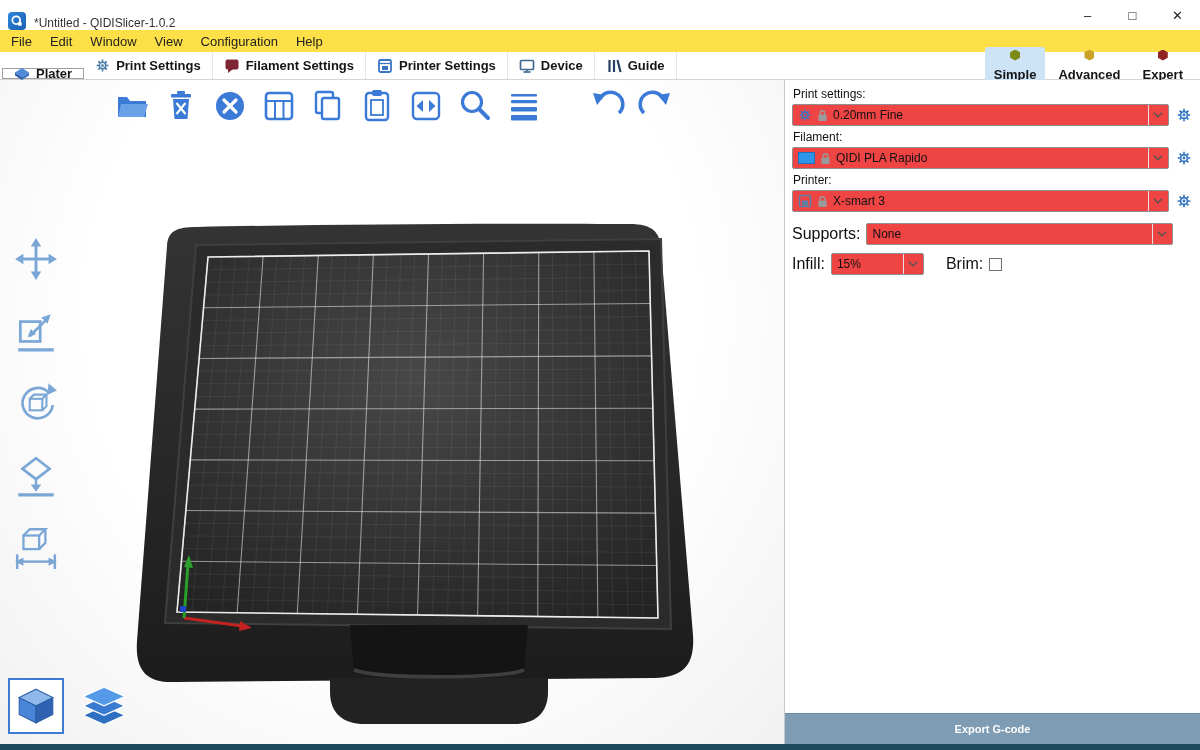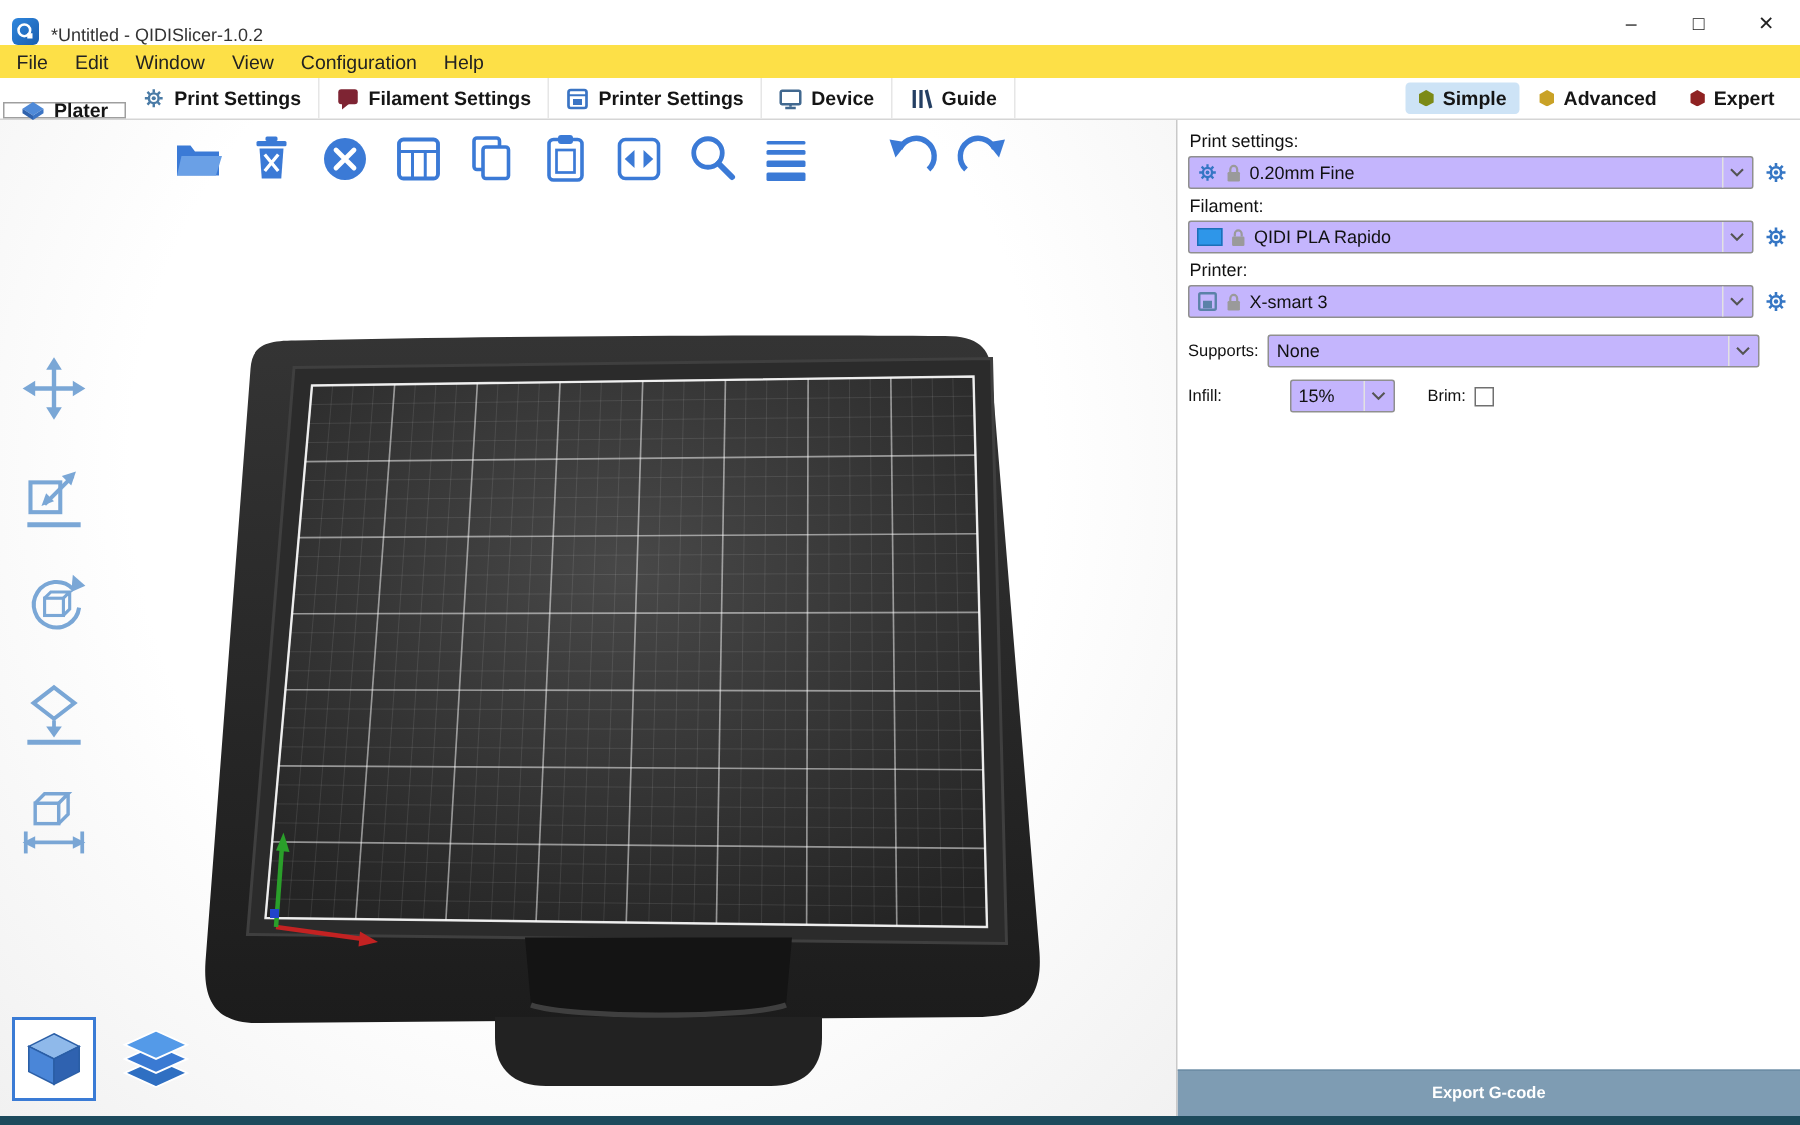--- a/index.html
+++ b/index.html
@@ -18,21 +18,21 @@
 
   
   .menubar { height:22px; display:flex; align-items:center; padding-left:2px; flex:none; background:#fde047; }
   .menu-item { padding:0 9px; font-size:13px; color:#222; }
 
   
   .tabbar { height:28px; display:flex; align-items:stretch; border-bottom:1px solid #d5d5d5; padding:0 2px; flex:none; background:#fff; }
   .tab { display:flex; align-items:center; gap:6px; padding:0 11px; font-size:13px; font-weight:bold; color:#151515; border-right:1px solid #e6e6e6; }
   .tab.active { border:1px solid #9f9f9f; background:#fff;margin-top:16px; }
   .modes { margin-left:auto; display:flex; align-items:center; gap:4px; padding-right:6px; }
-  .mode { display:flex; align-items:center; gap:6px; padding:3px 9px; font-size:13px; font-weight:bold; color:#151515; border-radius:3px; }
+  .mode { display:flex; align-items:center; gap:6px; padding:3px 9px; font-size:13px; font-weight:bold; color:#151515; border-radius:3px;flex-direction:column; }
   .mode.active { background:#cde3f6; }
   .hex { width:10px; height:11px; display:inline-block;
          clip-path:polygon(50% 0,100% 25%,100% 75%,50% 100%,0 75%,0 25%); }
 
   
   .main { display:flex; height:664px; flex:none; }
   .viewport { width:785px; position:relative; border-right:1px solid #c9c9c9;
               background:radial-gradient(ellipse at 50% 35%, #ffffff 55%, #f1f1f1 100%); overflow:hidden; }
   .bed-svg { position:absolute; left:0; top:0; pointer-events:none; }
 
@@ -47,28 +47,28 @@
   .toggle-3d { width:56px; height:56px; border:2px solid #3a7bd5; background:#fff;
                display:flex; align-items:center; justify-content:center; }
   .toggle-layers { width:52px; height:52px; display:flex; align-items:center; justify-content:center; }
 
   
   .sidebar { flex:1; display:flex; flex-direction:column; background:#fff; }
   .sidebar-content { padding:3px 6px 0 7px; }
   .field-label { font-size:12px; color:#111; margin:4px 1px 3px; }
   .combo-row { display:flex; align-items:center; gap:5px; }
   .combo { flex:1; display:flex; align-items:center; gap:5px; height:22px; border:1px solid #8f8f8f;
-           border-radius:2px; background:#c4b5fd; padding:0 5px; font-size:12px; color:#111; }
+           border-radius:2px; background:#ef4444; padding:0 5px; font-size:12px; color:#111; }
   .combo .chev { margin-left:auto; display:flex; align-items:center; padding-left:4px; border-left:1px solid #e2e2e2; height:100%; }
   .gear-cell { width:20px; flex:none; display:flex; align-items:center; justify-content:center; }
   .swatch { width:17px; height:12px; border:1px solid #1d6fb8; flex:none; }
   .inline-row { display:flex; align-items:center; margin-top:11px; }
-  .inline-row .lbl { font-size:11px; color:#111; margin-right:6px; }
+  .inline-row .lbl { font-size:16px; color:#111; margin-right:6px; }
   .supports-combo { flex:1; margin-right:21px; }
-  .infill-combo { width:70px; flex:none;margin-left:39px; }
+  .infill-combo { width:93px; flex:none; }
   .brim-lbl { margin-left:22px; }
   .checkbox { width:13px; height:13px; border:1px solid #707070; background:#fff; display:inline-block; }
 
   .export-btn { margin-top:auto; height:31px; background:#7e9cb3; border-top:1px solid #6d8da5;
                 display:flex; align-items:center; justify-content:center;
                 color:#fff; font-weight:bold; font-size:11px; }
 
   .bottom-strip { height:6px; background:#1d4a5c; flex:none; }
 </style>
 </head>

